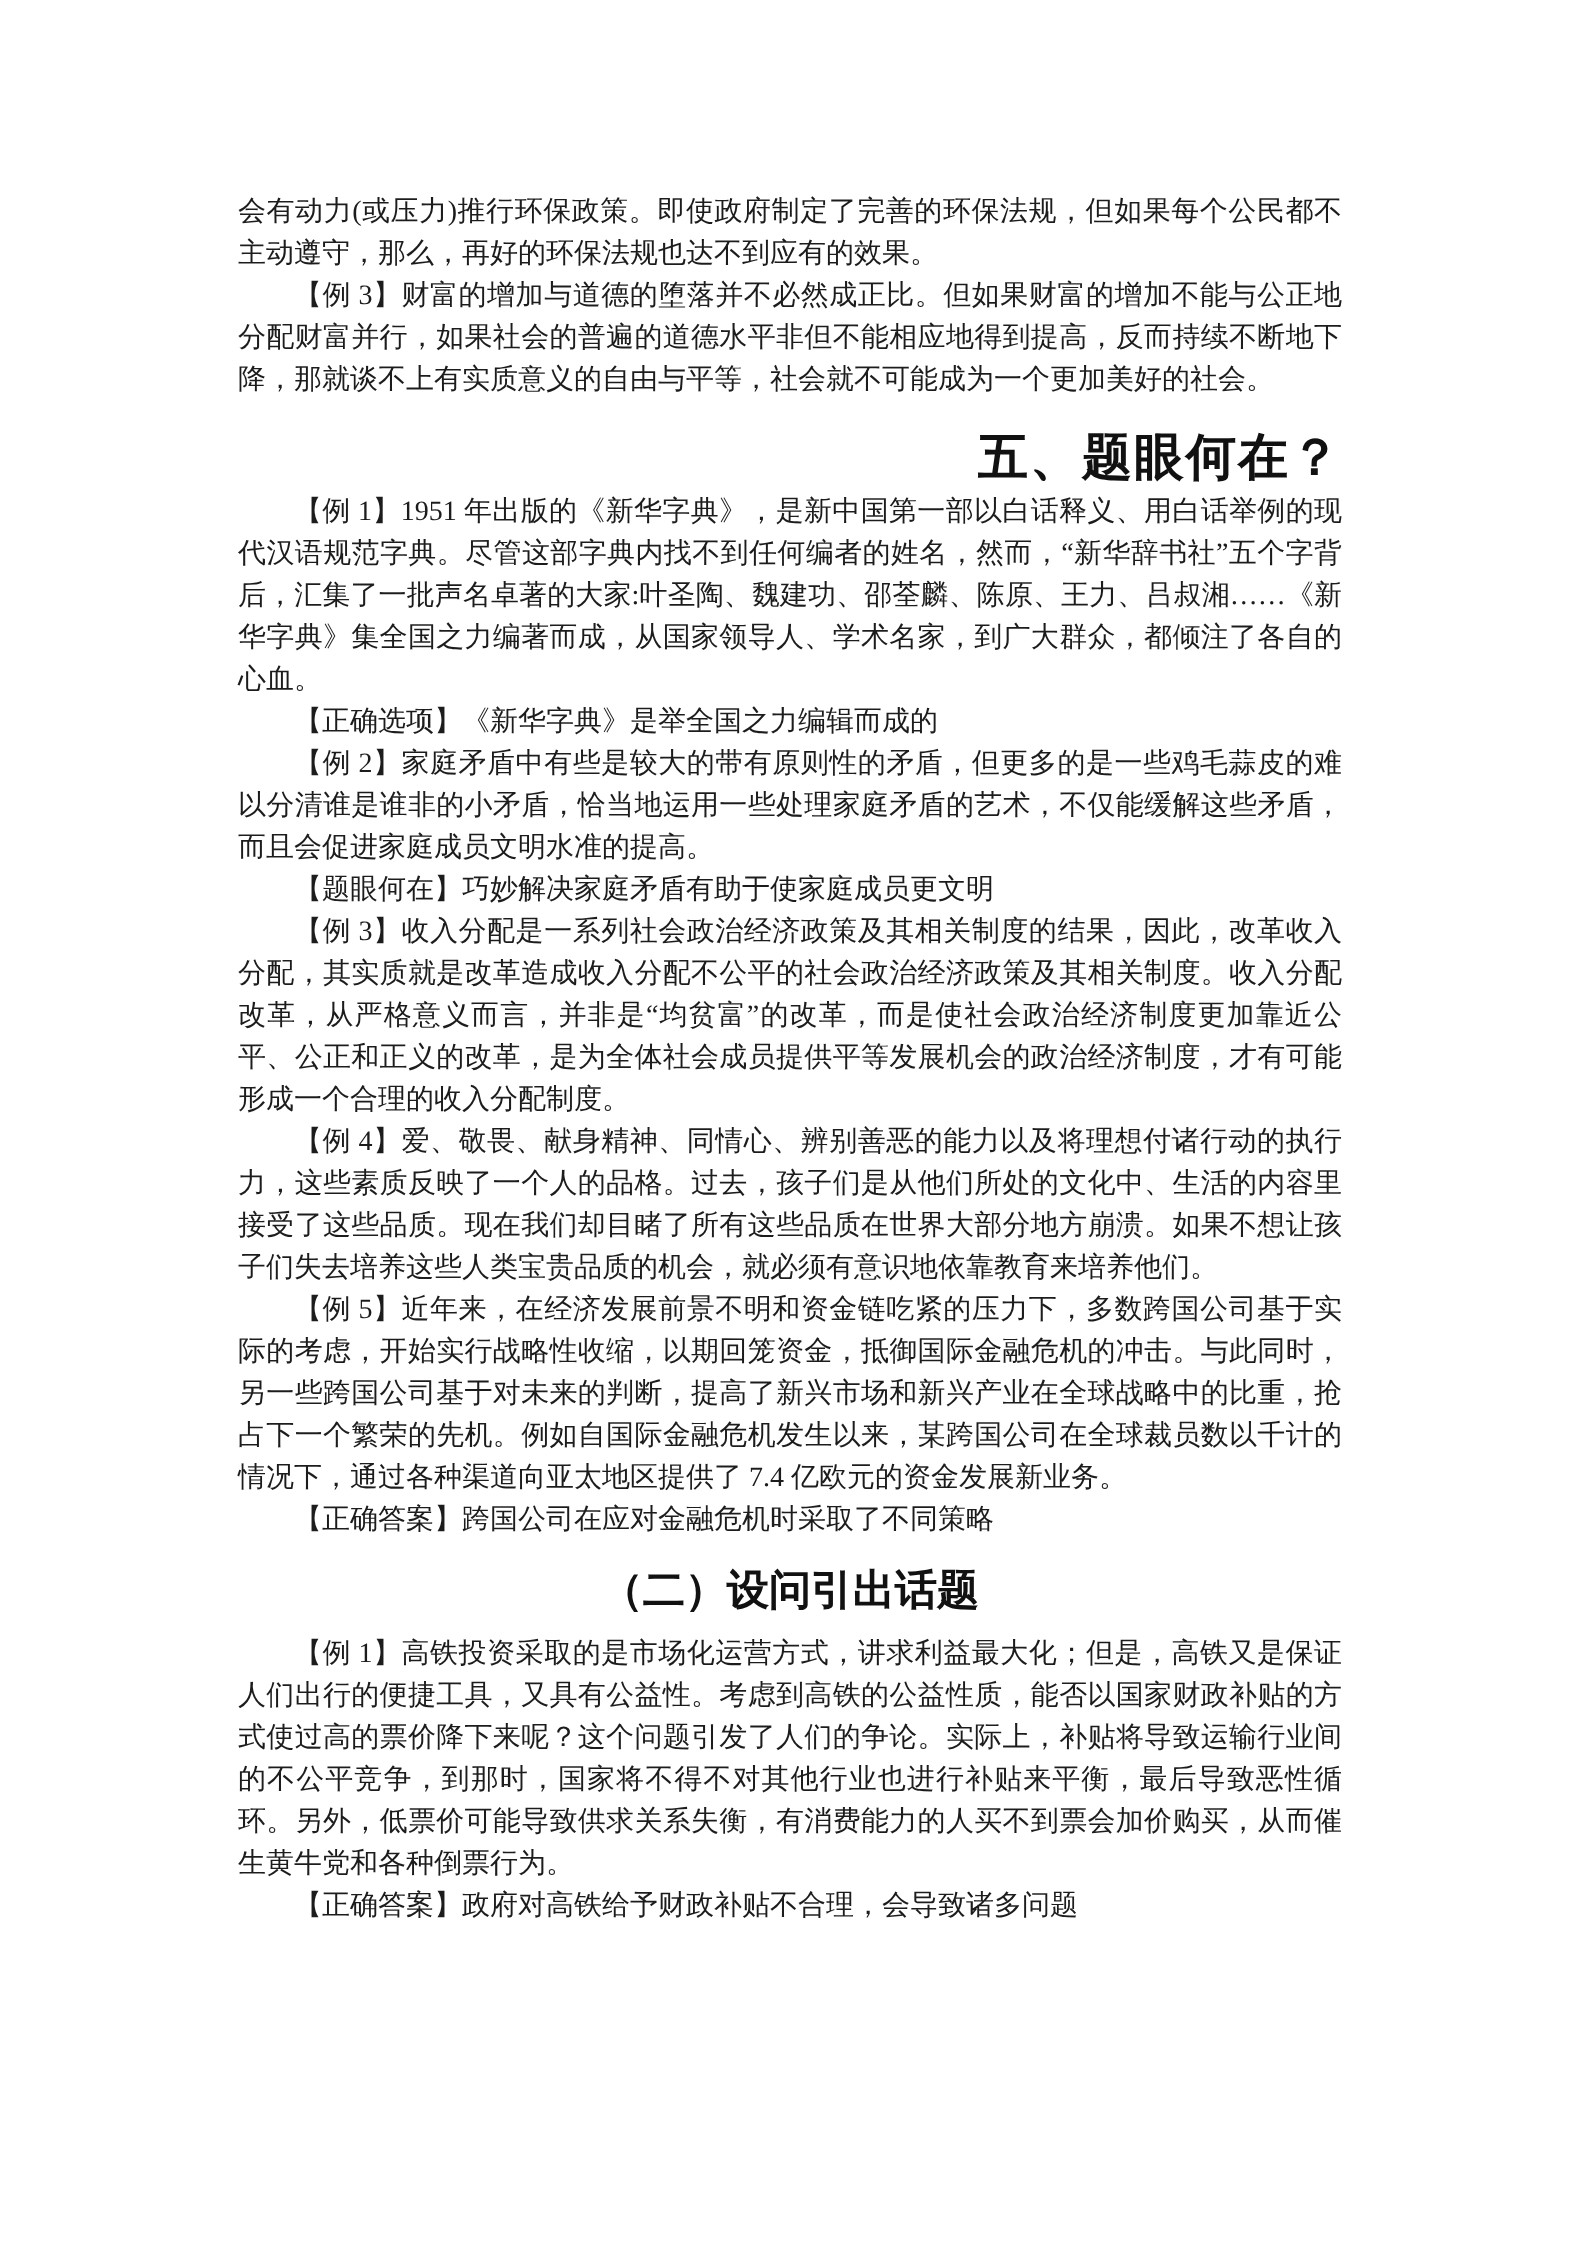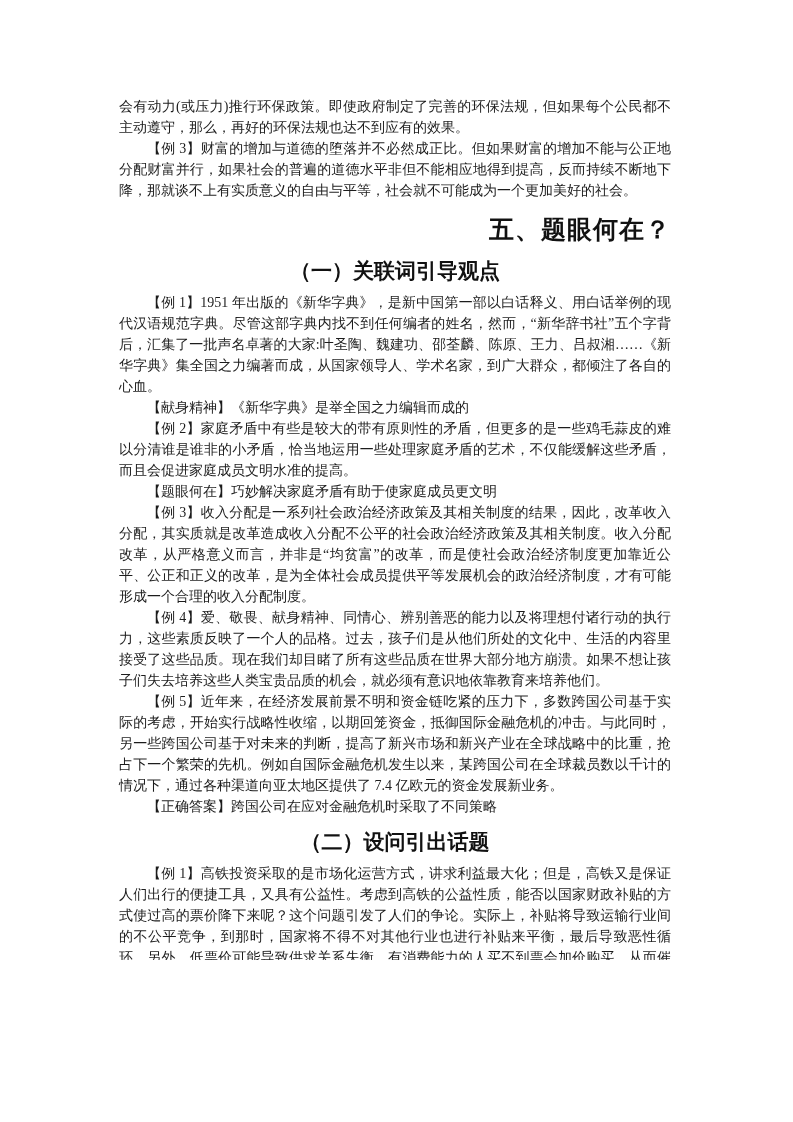--- a/index.html
+++ b/index.html
@@ -54,24 +54,23 @@
 <body>
 
 <div class="page">
 
   <p class="body">会有动力(或压力)推行环保政策。即使政府制定了完善的环保法规，但如果每个公民都不主动遵守，那么，再好的环保法规也达不到应有的效果。</p>
 
   <p class="body indent">【例 3】财富的增加与道德的堕落并不必然成正比。但如果财富的增加不能与公正地分配财富并行，如果社会的普遍的道德水平非但不能相应地得到提高，反而持续不断地下降，那就谈不上有实质意义的自由与平等，社会就不可能成为一个更加美好的社会。</p>
 
   <h1 class="doc-h1">五、题眼何在？</h1>
 
-  <h2 class="doc-h2">（一）关联词引导观点</h2>
 
   <p class="body indent">【例 1】1951 年出版的《新华字典》，是新中国第一部以白话释义、用白话举例的现代汉语规范字典。尽管这部字典内找不到任何编者的姓名，然而，“新华辞书社”五个字背后，汇集了一批声名卓著的大家:叶圣陶、魏建功、邵荃麟、陈原、王力、吕叔湘……《新华字典》集全国之力编著而成，从国家领导人、学术名家，到广大群众，都倾注了各自的心血。</p>
-  <p class="body indent">【献身精神】《新华字典》是举全国之力编辑而成的</p>
+  <p class="body indent">【正确选项】《新华字典》是举全国之力编辑而成的</p>
   <p class="body indent">【例 2】家庭矛盾中有些是较大的带有原则性的矛盾，但更多的是一些鸡毛蒜皮的难以分清谁是谁非的小矛盾，恰当地运用一些处理家庭矛盾的艺术，不仅能缓解这些矛盾，而且会促进家庭成员文明水准的提高。</p>
   <p class="body indent">【题眼何在】巧妙解决家庭矛盾有助于使家庭成员更文明</p>
   <p class="body indent">【例 3】收入分配是一系列社会政治经济政策及其相关制度的结果，因此，改革收入分配，其实质就是改革造成收入分配不公平的社会政治经济政策及其相关制度。收入分配改革，从严格意义而言，并非是“均贫富”的改革，而是使社会政治经济制度更加靠近公平、公正和正义的改革，是为全体社会成员提供平等发展机会的政治经济制度，才有可能形成一个合理的收入分配制度。</p>
   <p class="body indent">【例 4】爱、敬畏、献身精神、同情心、辨别善恶的能力以及将理想付诸行动的执行力，这些素质反映了一个人的品格。过去，孩子们是从他们所处的文化中、生活的内容里接受了这些品质。现在我们却目睹了所有这些品质在世界大部分地方崩溃。如果不想让孩子们失去培养这些人类宝贵品质的机会，就必须有意识地依靠教育来培养他们。</p>
   <p class="body indent">【例 5】近年来，在经济发展前景不明和资金链吃紧的压力下，多数跨国公司基于实际的考虑，开始实行战略性收缩，以期回笼资金，抵御国际金融危机的冲击。与此同时，另一些跨国公司基于对未来的判断，提高了新兴市场和新兴产业在全球战略中的比重，抢占下一个繁荣的先机。例如自国际金融危机发生以来，某跨国公司在全球裁员数以千计的情况下，通过各种渠道向亚太地区提供了 7.4 亿欧元的资金发展新业务。</p>
   <p class="body indent">【正确答案】跨国公司在应对金融危机时采取了不同策略</p>
 
   <h2 class="doc-h2">（二）设问引出话题</h2>
 
   <p class="body indent">【例 1】高铁投资采取的是市场化运营方式，讲求利益最大化；但是，高铁又是保证人们出行的便捷工具，又具有公益性。考虑到高铁的公益性质，能否以国家财政补贴的方式使过高的票价降下来呢？这个问题引发了人们的争论。实际上，补贴将导致运输行业间的不公平竞争，到那时，国家将不得不对其他行业也进行补贴来平衡，最后导致恶性循环。另外，低票价可能导致供求关系失衡，有消费能力的人买不到票会加价购买，从而催生黄牛党和各种倒票行为。</p>

